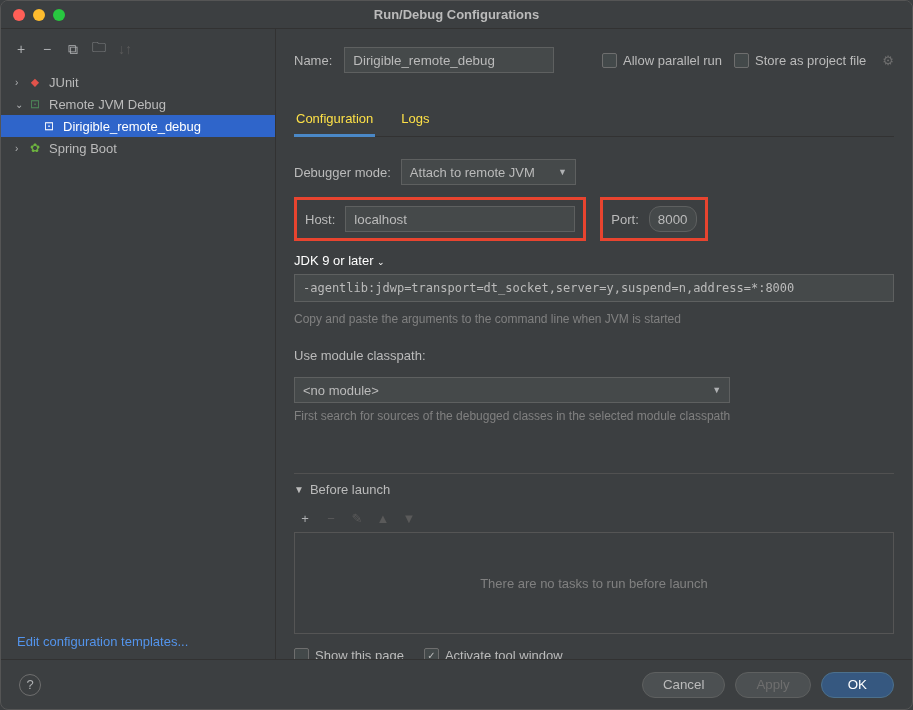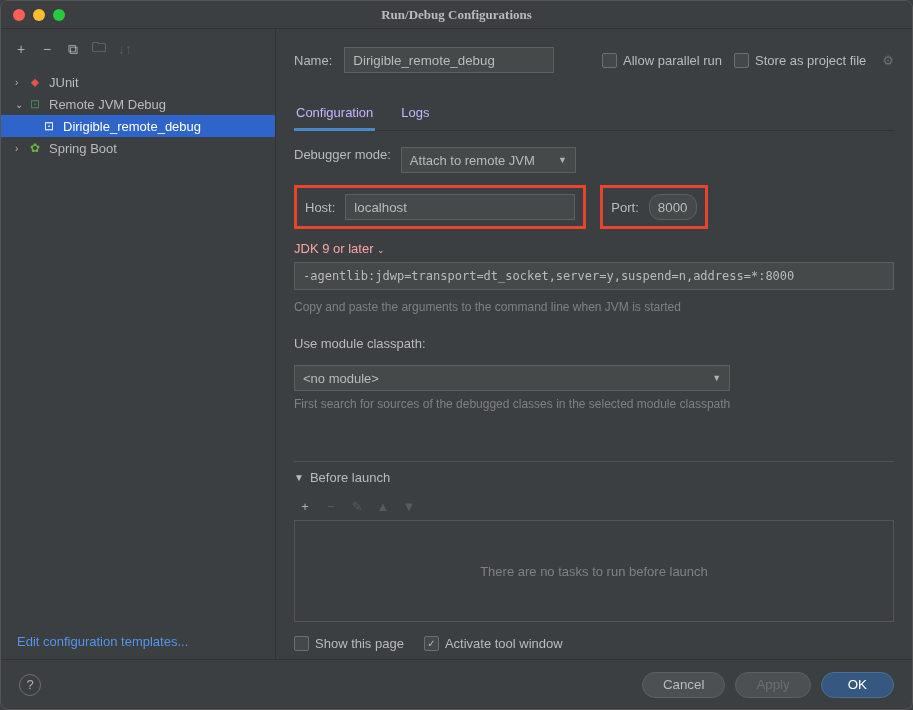--- a/index.html
+++ b/index.html
@@ -35,21 +35,20 @@
     .tl-red { background: #ff5f57; }
     .tl-yellow { background: #febc2e; }
     .tl-green { background: #28c840; }
     .title-text {
       position: absolute;
       left: 0; right: 0;
       text-align: center;
       font-weight: bold;
       color: #bbb;
       pointer-events: none;
-      font-family: Liberation Serif, serif;
     }
     .main-content {
       display: flex;
       height: calc(100% - 28px - 50px);
     }
     .sidebar {
       width: 275px;
       border-right: 1px solid #323232;
       display: flex;
       flex-direction: column;
@@ -98,20 +97,21 @@
       padding: 10px 16px;
       color: #5394ec;
       cursor: pointer;
     }
     .right-panel {
       flex: 1;
       display: flex;
       flex-direction: column;
       padding: 18px 18px 0 18px;
       overflow-y: auto;
+      gap: 6px;
     }
     .name-row {
       display: flex;
       align-items: center;
       gap: 12px;
       margin-bottom: 26px;
     }
     .name-row input[type="text"] {
       background: #45494a;
       border: 1px solid #5e6060;
@@ -142,30 +142,30 @@
     .checkbox.checked::after { content: "✓"; }
     .gear-icon { color: #6e6e6e; margin-left: 4px; }
     .tabs {
       display: flex;
       border-bottom: 1px solid #323232;
       gap: 24px;
     }
     .tab {
       padding: 6px 2px 8px 2px;
       cursor: pointer;
-      color: #c4b5fd;
+      color: #fde047;
     }
     .tab.active {
       border-bottom: 3px solid #4a88c7;
       margin-bottom: -1px;
     }
     .form-area { padding-top: 16px; }
     .form-row {
       display: flex;
-      align-items: flex-start;
+      align-items: center;
       gap: 10px;
       margin-bottom: 12px;
     }
     .form-label { color: #bbb; }
     .select-box {
       display: flex;
       align-items: center;
       justify-content: space-between;
       background: #45494a;
       border: 1px solid #5e6060;
@@ -186,21 +186,21 @@
       border: 1px solid #5e6060;
       color: #bbb;
       padding: 4px 8px;
       height: 26px;
     }
     .cmd-header {
       display: flex;
       justify-content: space-between;
       margin-bottom: 6px;
     }
-    .jdk-link { color: #fca5a5; cursor: pointer; }
+    .jdk-link { color: #ffffff; cursor: pointer; }
     .cmd-box {
       background: #45494a;
       border: 1px solid #5e6060;
       padding: 6px 8px;
       font-family: "Menlo", "Consolas", monospace;
       font-size: 12px;
       color: #bbb;
       margin-bottom: 10px;
     }
     .hint-text {

